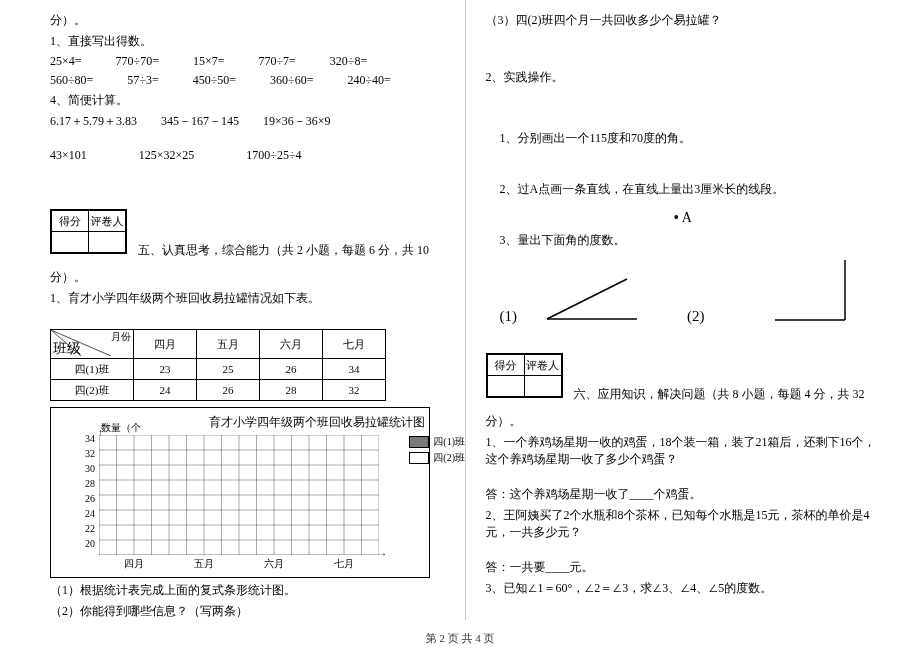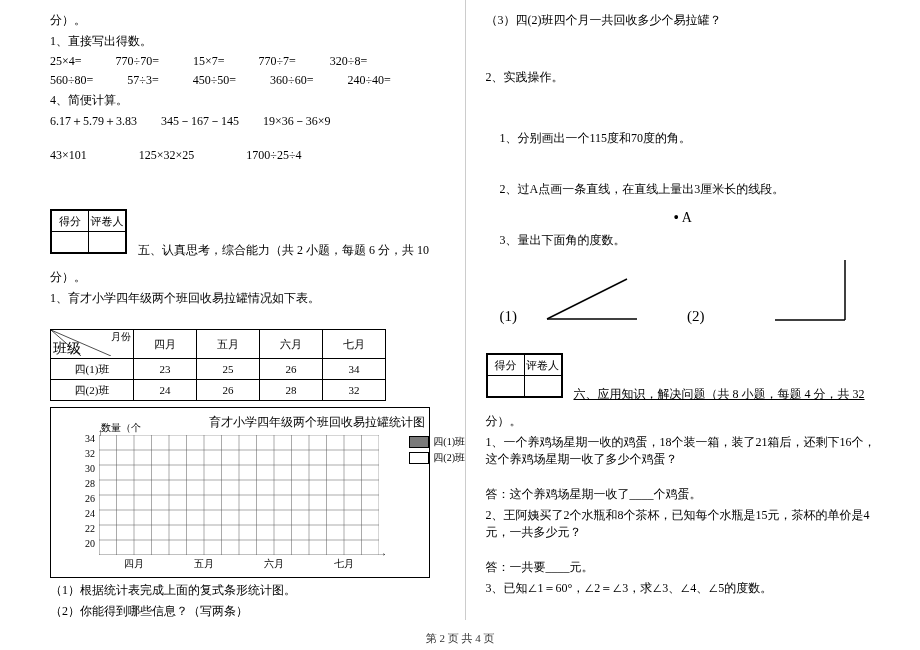--- a/index.html
+++ b/index.html
@@ -223,21 +223,21 @@
         <tbody>
               <tr>
                 <td>得分</td>
                 <td>评卷人</td>
               </tr>
         <tr>
                 <td></td>
                 <td></td>
               </tr>
       </tbody></table>
-      <span class="sect-title" style="margin-left:8px;text-decoration:underline;">六、应用知识，解决问题（共 8 小题，每题 4 分，共 32</span>
+      <span class="sect-title" style="margin-left:8px;">六、应用知识，解决问题（共 8 小题，每题 4 分，共 32</span>
     </div>
     <div class="line mt">分）。</div>
     <div class="line">1、一个养鸡场星期一收的鸡蛋，18个装一箱，装了21箱后，还剩下16个，这个养鸡场星期一收了多少个鸡蛋？</div>
     <div class="line mt2">答：这个养鸡场星期一收了____个鸡蛋。</div>
     <div class="line">2、王阿姨买了2个水瓶和8个茶杯，已知每个水瓶是15元，茶杯的单价是4元，一共多少元？</div>
     <div class="line mt2">答：一共要____元。</div>
     <div class="line">3、已知∠1＝60°，∠2＝∠3，求∠3、∠4、∠5的度数。</div>
   </div>
  </div>
  <div class="pagefoot">第 2 页 共 4 页</div>

